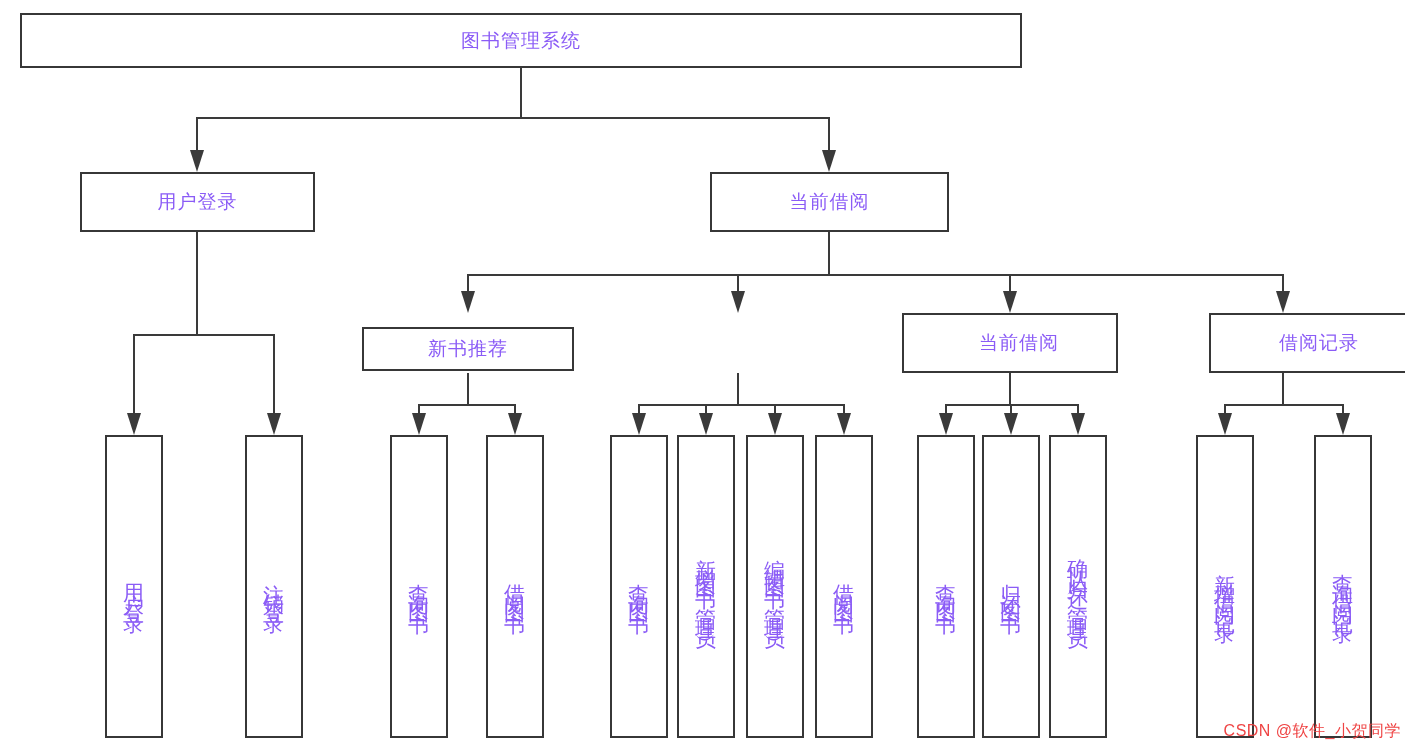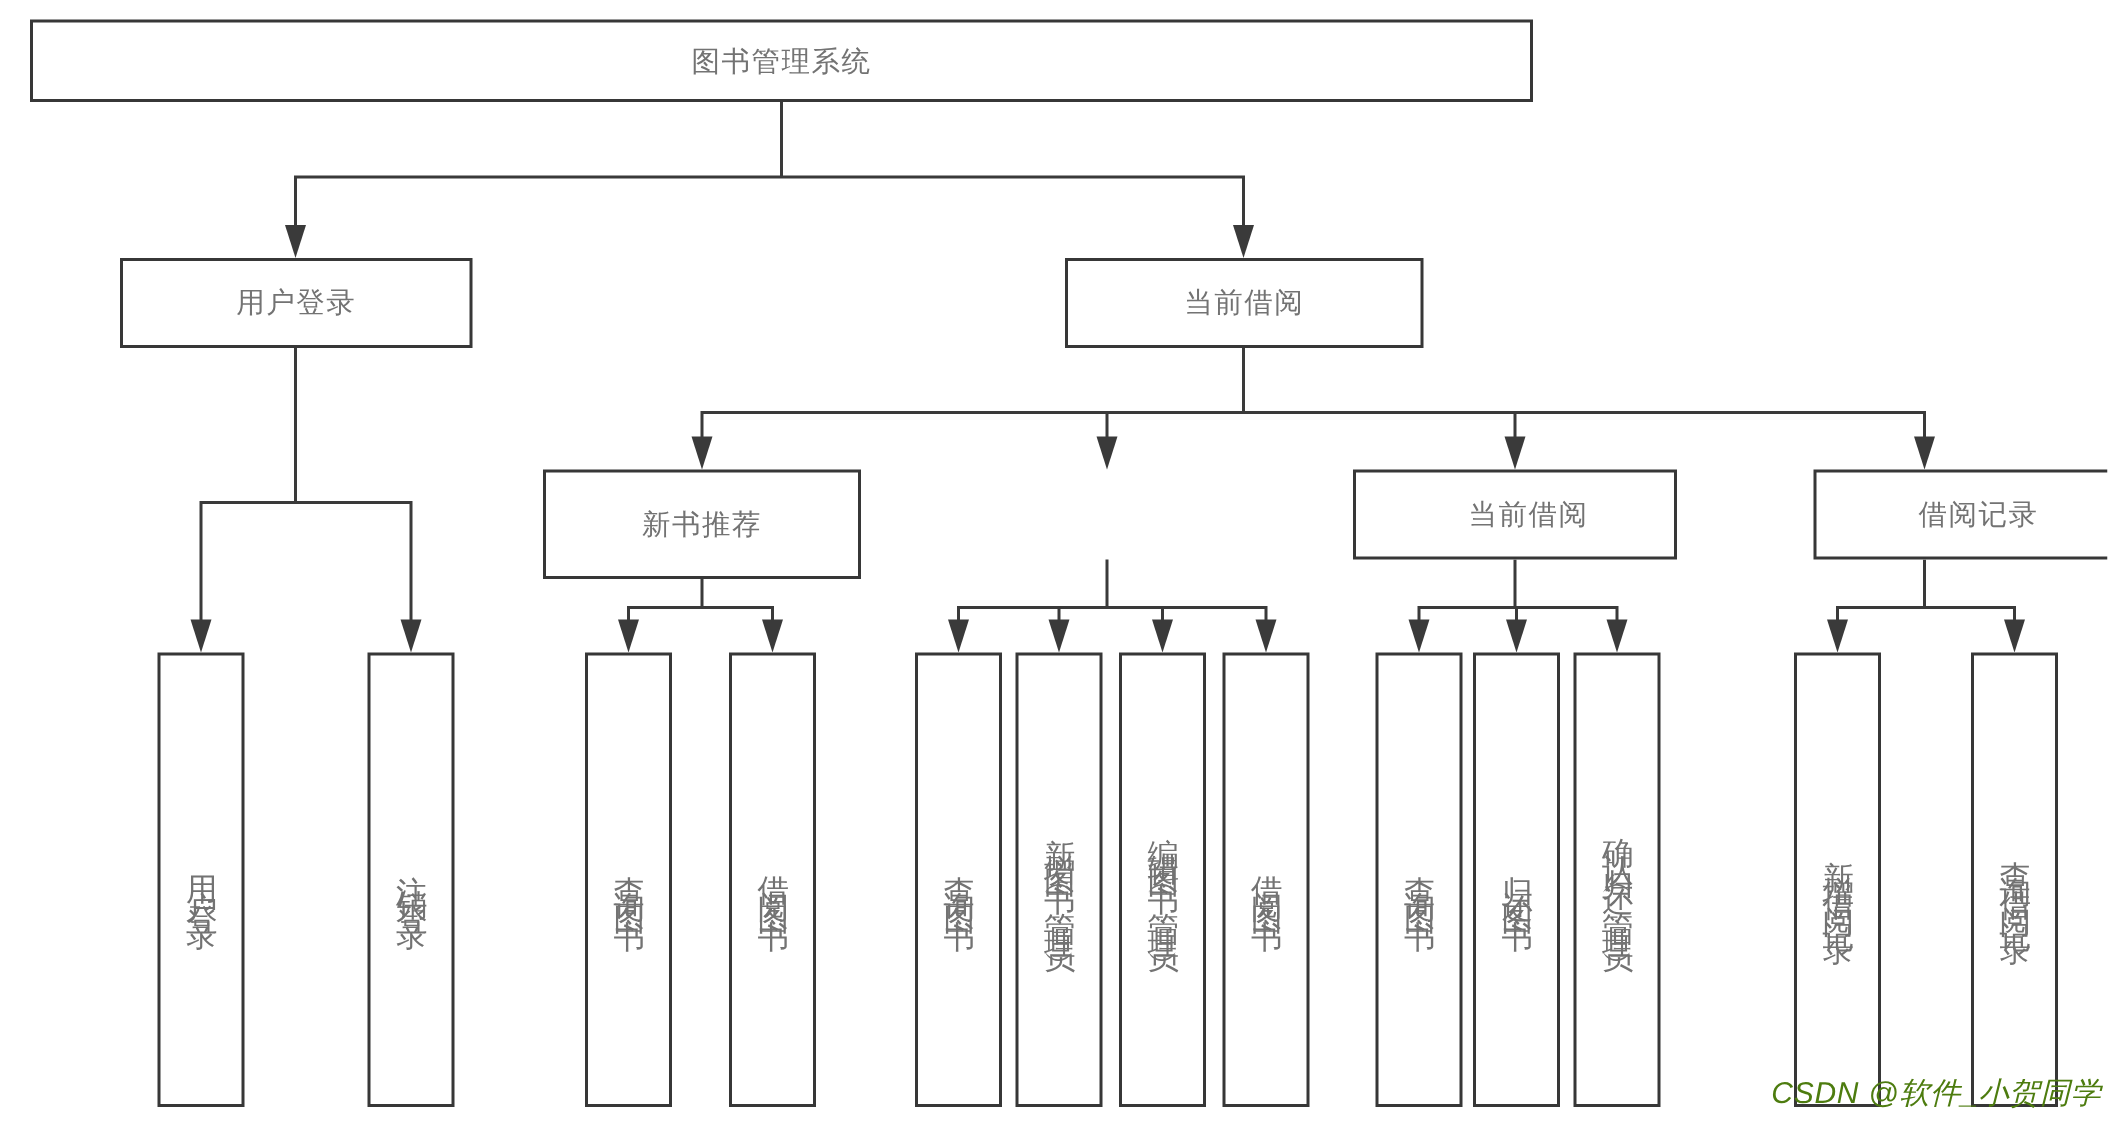--- a/index.html
+++ b/index.html
@@ -1,31 +1,31 @@
 <!DOCTYPE html>
 <html><head>
 <meta charset="utf-8">
 <style>
   html,body { margin:0; padding:0; background:#ffffff; }
   body { font-family:"Liberation Sans","DejaVu Sans",sans-serif; }
   .stage { position:relative; width:1405px; height:747px; background:#ffffff; overflow:hidden; }
   svg.connectors { position:absolute; left:0; top:0; z-index:1; }
   .box {
     position:absolute; z-index:2; box-sizing:border-box;
-    background:#ffffff; border:2px solid #373737; color:#737373;
+    background:#ffffff; border:2px solid #373737; color:#8b5cf6;
     display:flex; align-items:center; justify-content:center;
   }
   .box.h { font-size:19px; letter-spacing:1px; }
   .box.v {
     writing-mode:vertical-lr; -webkit-writing-mode:vertical-lr;
     font-size:21px; letter-spacing:10px; text-align:center; line-height:1;
   }
   .watermark {
     position:absolute; z-index:5; right:4px; bottom:5px;
-    font-size:20px; color:#4d7c0f; letter-spacing:0.5px; white-space:nowrap;font-style:italic;
+    font-size:16px; color:#ef4444; letter-spacing:0.5px; white-space:nowrap;
   }
 </style>
 </head>
 <body>
 
 <div class="stage">
 
   <svg class="connectors" width="1405" height="747" viewBox="0 0 1405 747">
     <g stroke="#3a3a3a" stroke-width="2" fill="none">
       <path d="M521,68 V118 M197,150 V118 H829 V150"></path>
@@ -57,21 +57,21 @@
       <polygon points="1218,413 1232,413 1225,435"></polygon>
       <polygon points="1336,413 1350,413 1343,435"></polygon>
     </g>
   </svg>
 
   <div class="box h" style="left:20px; top:13px; width:1002px; height:55px;">图书管理系统</div>
 
   <div class="box h" style="left:80px; top:172px; width:235px; height:60px;">用户登录</div>
   <div class="box h" style="left:710px; top:172px; width:239px; height:60px;">当前借阅</div>
 
-  <div class="box h" style="left:362px; top:313px; width:212px; height:73px;">新书推荐</div>
+  <div class="box h" style="left:362px; top:327px; width:212px; height:44px;">新书推荐</div>
   <div class="box h" style="left:902px; top:313px; width:216px; height:60px;padding-left:18px;">当前借阅</div>
   <div class="box h" style="left:1173px; top:313px; width:220px; height:60px;margin-left:36px;">借阅记录</div>
 
   <div class="box v" style="left:105px; top:435px; width:58px; height:303px;">用户登录</div>
   <div class="box v" style="left:245px; top:435px; width:58px; height:303px;">注销登录</div>
 
   <div class="box v" style="left:390px; top:435px; width:58px; height:303px;">查询图书</div>
   <div class="box v" style="left:486px; top:435px; width:58px; height:303px;">借阅图书</div>
 
   <div class="box v" style="left:610px; top:435px; width:58px; height:303px;">查询图书</div>

